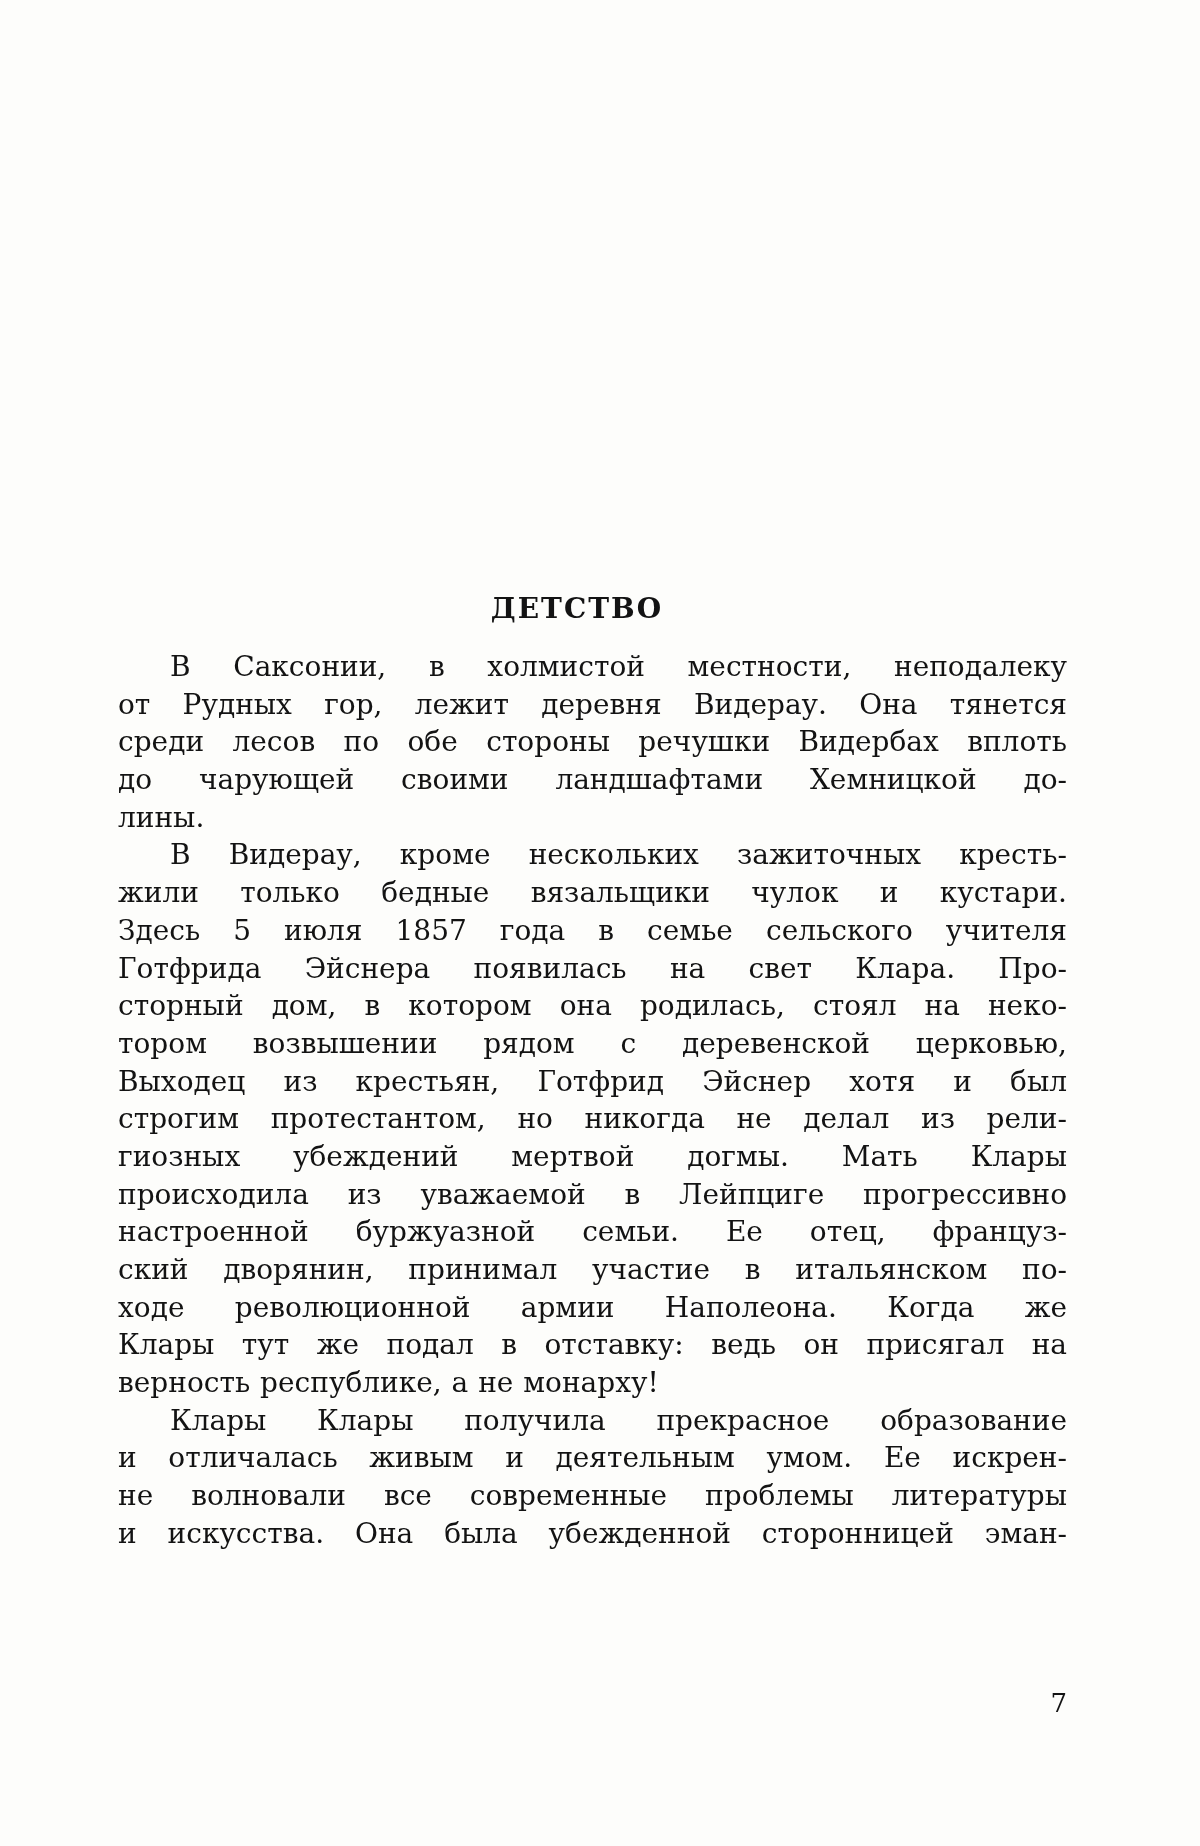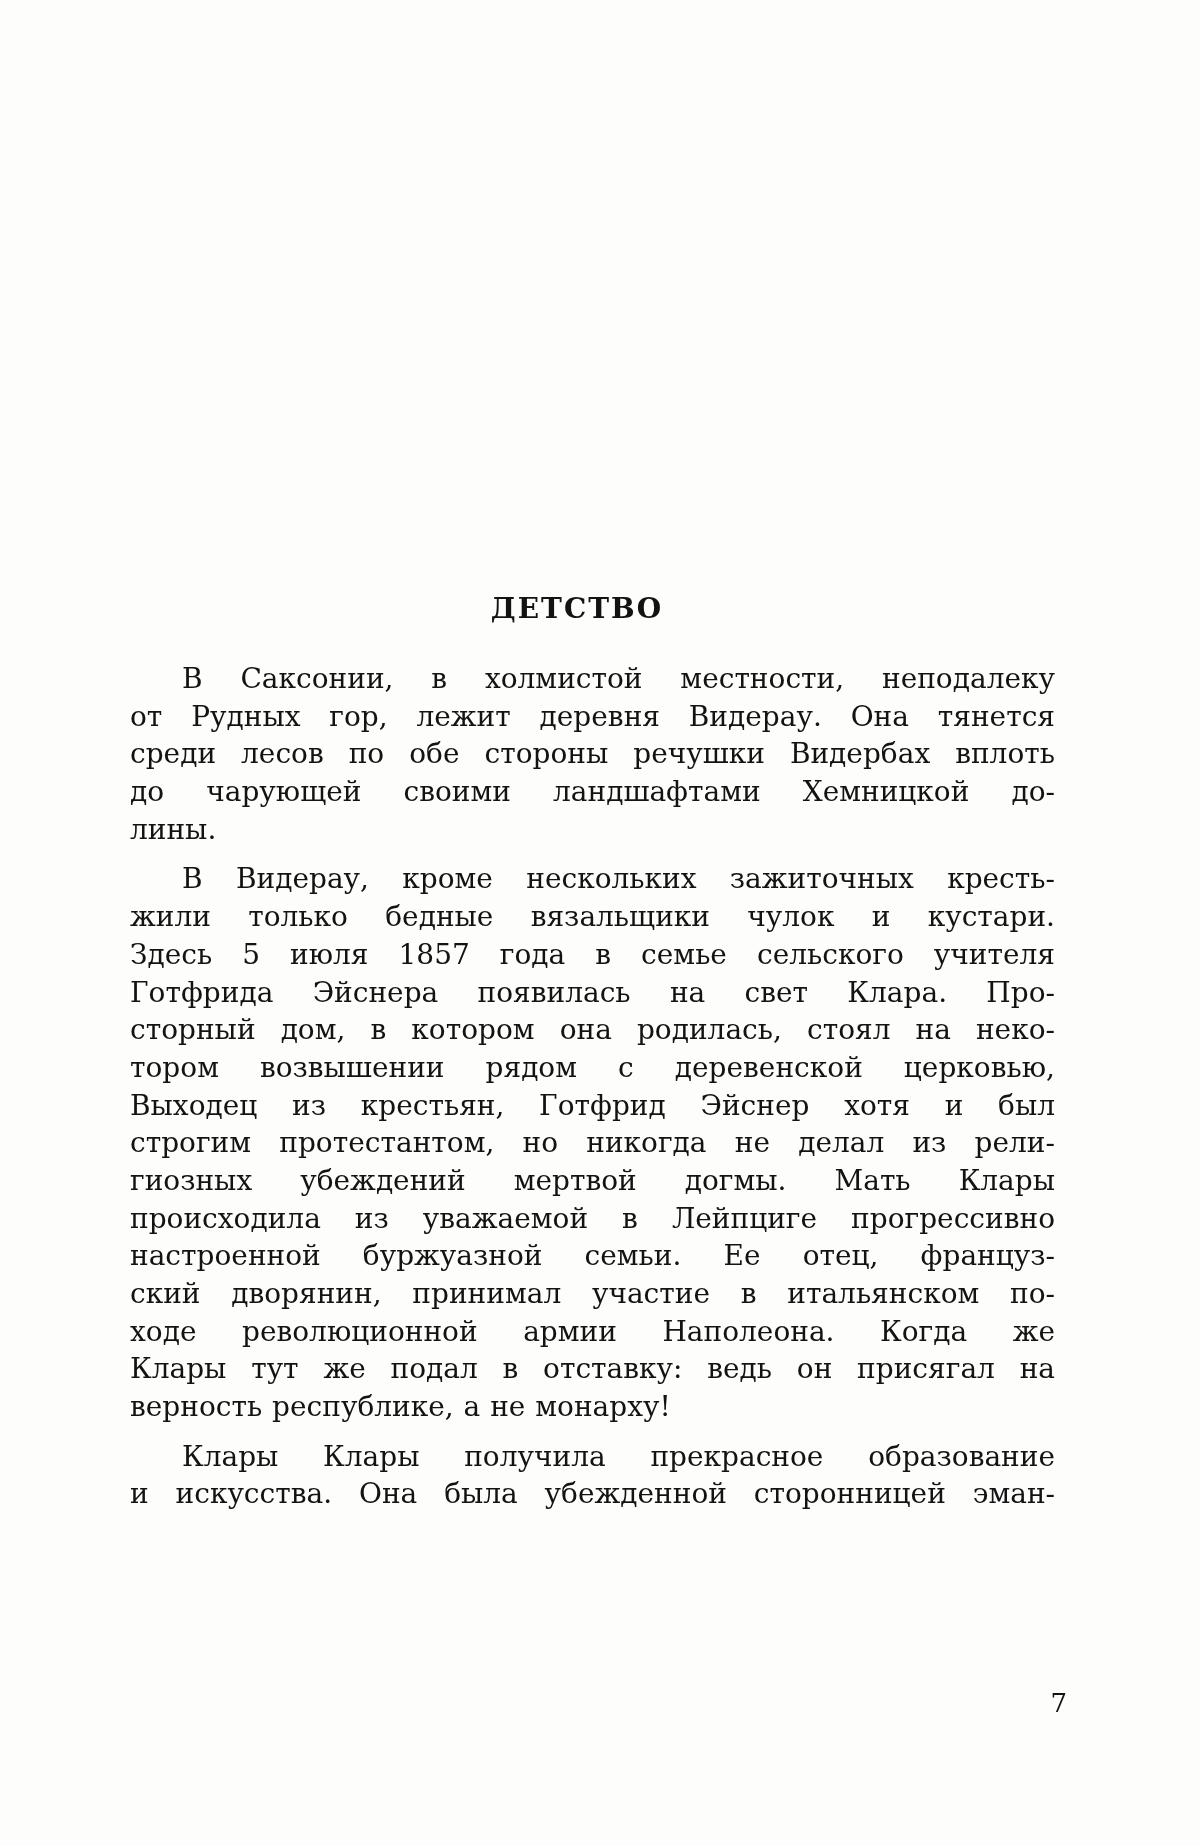--- a/index.html
+++ b/index.html
@@ -27,21 +27,21 @@
     font-weight: bold;
     letter-spacing: 2px;
   }
   .body-block {
     position: absolute;
     top: 648px;
     left: 118px;
     width: 949px;
   }
   .paragraph {
-    margin: 12px;
+    margin: 0;
     padding: 0;
   }
   .line {
     font-size: 28px;
     line-height: 37.7px;
     height: 37.7px;
     text-align: justify;
     text-align-last: justify;
     word-spacing: 1px;
     white-space: normal;
@@ -92,20 +92,22 @@
       <div class="line">происходила из уважаемой в Лейпциге прогрессивно</div>
       <div class="line">настроенной буржуазной семьи. Ее отец, француз-</div>
       <div class="line">ский дворянин, принимал участие в итальянском по-</div>
       <div class="line">ходе революционной армии Наполеона. Когда же</div>
       <div class="line">Клары тут же подал в отставку: ведь он присягал на</div>
       <div class="line last">верность республике, а не монарху!</div>
     </div>
 
     <div class="paragraph">
       <div class="line indent">Клары Клары получила прекрасное образование</div>
+      <div class="line">и отличалась живым и деятельным умом. Ее искрен-</div>
+      <div class="line">не волновали все современные проблемы литературы</div>
       <div class="line">и искусства. Она была убежденной сторонницей эман-</div>
     </div>
 
   </div>
 
   <div class="page-number">7</div>
 
 </div>
 
 </body></html>

